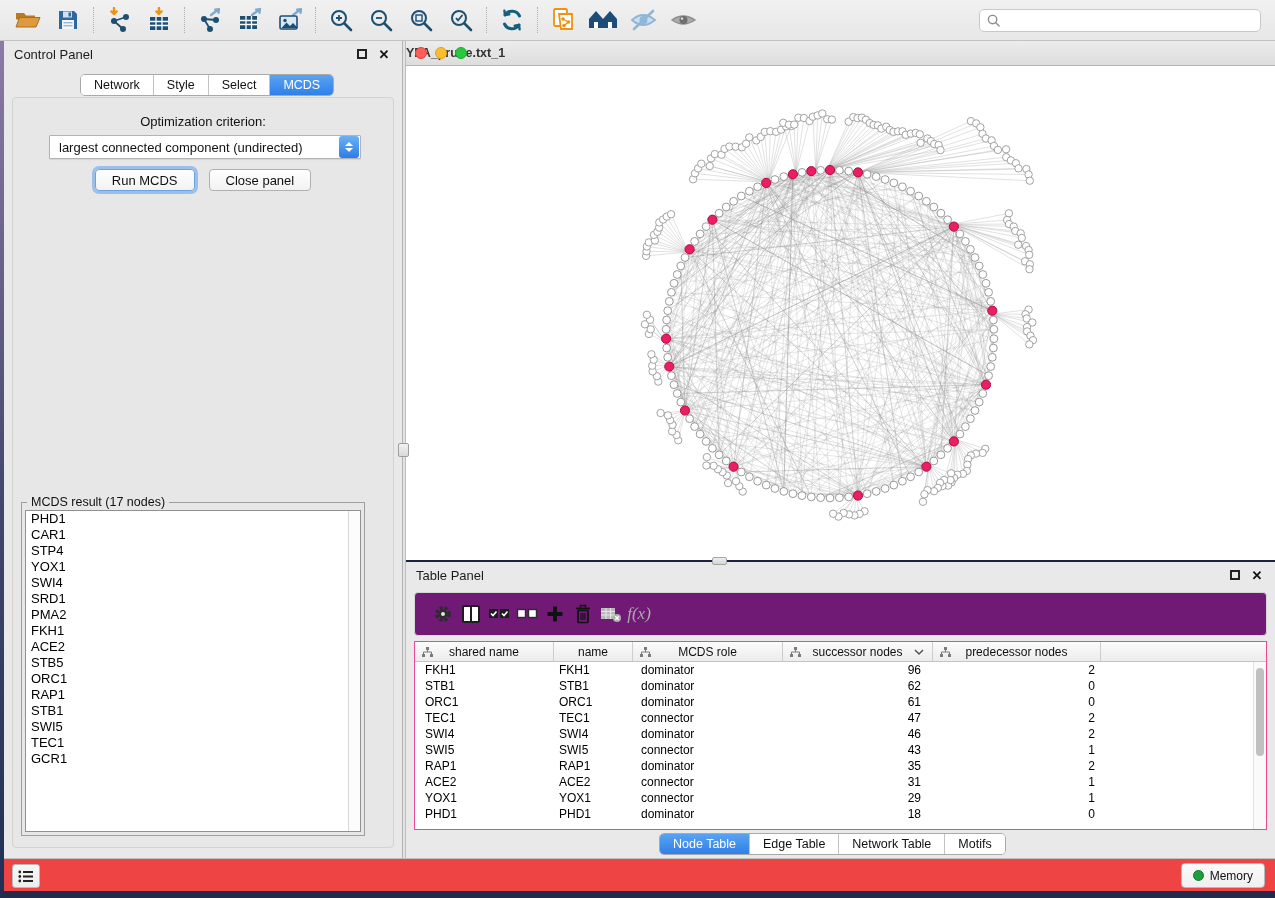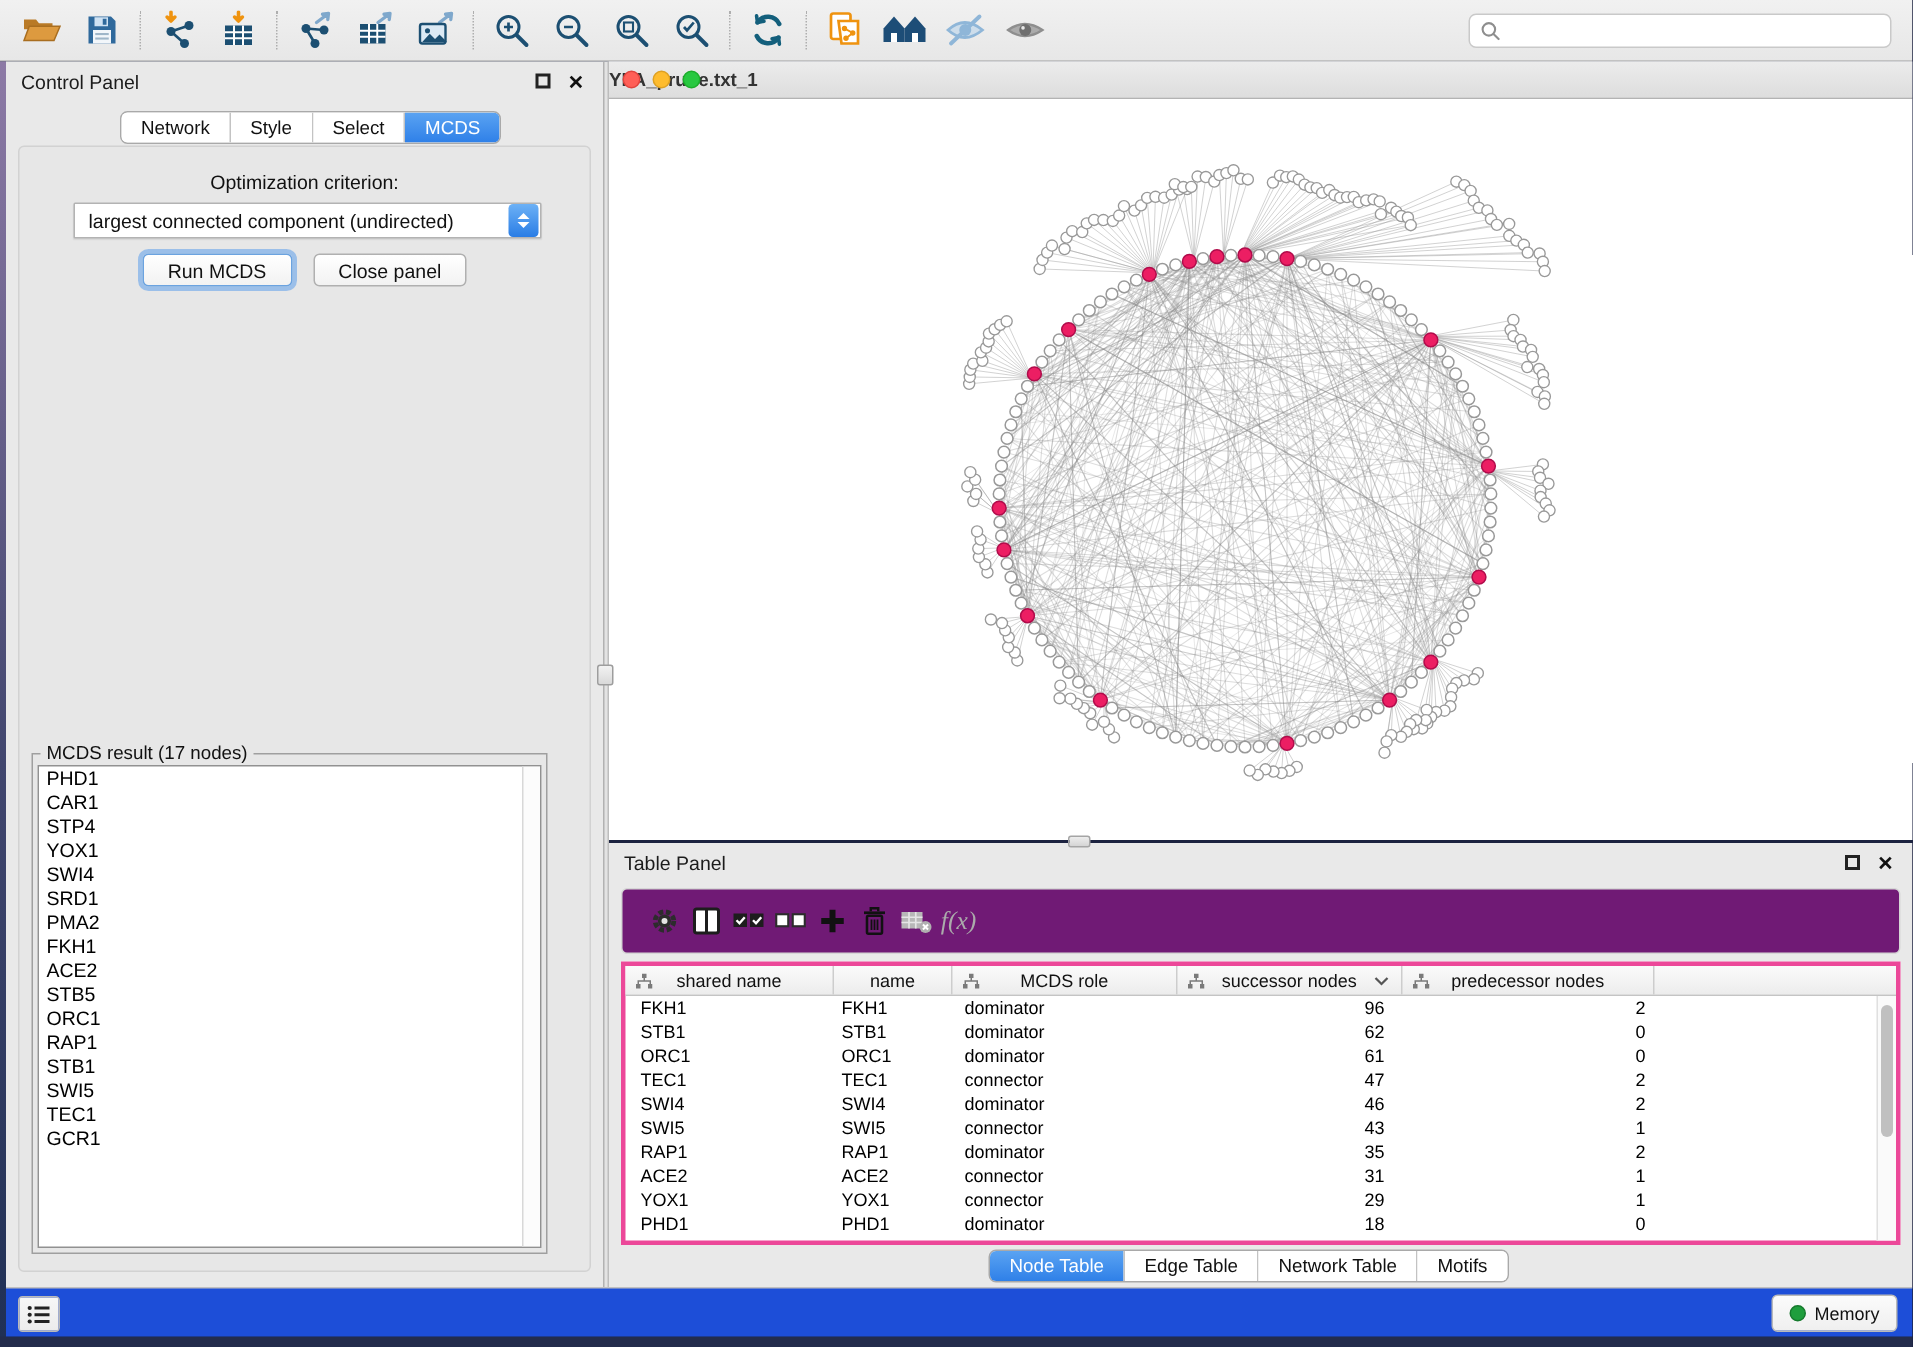--- a/index.html
+++ b/index.html
@@ -53,35 +53,35 @@
   .light{width:12px;height:12px;border-radius:50%;cursor:pointer}
   .light.red{background:#ff5f57;border:1px solid #e0443e}
   .light.yellow{background:#febc2e;border:1px solid #dea123}
   .light.green{background:#28c840;border:1px solid #1dad2b}
   #net-canvas{position:absolute;left:0;top:25px;width:869px;height:494px;background:#fff}
   
   #table-panel{position:absolute;left:406px;top:562px;width:869px;height:296px;background:#e9e9e9}
   #tp-toolbar{position:absolute;left:8px;top:30px;width:853px;height:44px;background:#701a75;border:1px solid #d6d6d6;border-radius:4px;display:flex;align-items:center;gap:4px;padding-left:16px}
   .tp-icon{width:24px;height:24px;display:flex;align-items:center;justify-content:center;cursor:pointer}
   .fx-label{font-family:"Liberation Serif",serif;font-style:italic;font-size:17px;color:#ababab}
-  #table-box{position:absolute;left:8px;top:79px;width:853px;height:189px;background:#fff;border:3px solid #ec4899}
+  #table-box{position:absolute;left:8px;top:79px;width:853px;height:189px;background:#fff;border:1px solid #ec4899}
   .thead{display:flex;height:20px;background:linear-gradient(#fbfbfb,#ececec);border-bottom:1px solid #c4c4c4;font-size:12px;color:#111}
   .hc{position:relative;border-right:1px solid #cdcdcd;display:flex;align-items:center;justify-content:center}
   .hc .sitemap{position:absolute;left:7px;top:5px}
   .hc .sortchev{position:absolute;right:8px;top:7px}
   .hc0{width:139px}.hc1{width:79px}.hc2{width:150px}.hc3{width:150px}.hc4{width:168px}.hcf{flex:1;border-right:none}
   #tbody{position:absolute;left:0;top:20px;width:838px}
   .trow{display:flex;height:16px;align-items:center;font-size:12px;color:#000;cursor:default}
   .tc0{width:139px;padding-left:10px}.tc1{width:79px;padding-left:5px}.tc2{width:150px;padding-left:8px}
   .tc3{width:150px;text-align:right;padding-right:12px}.tc4{width:168px;text-align:right;padding-right:6px}
   .vscroll{position:absolute;right:0;top:20px;bottom:0;width:13px;background:#fafafa;border-left:1px solid #e0e0e0}
   .vthumb{position:absolute;left:2px;top:6px;width:8px;height:88px;background:#c0c0c0;border-radius:5px}
   .table-tabs{position:absolute;left:253px;top:271px;display:flex;border:1px solid #a9a9a9;border-radius:5px;background:#fff;overflow:hidden;height:22px}
   
-  #status-bar{position:absolute;left:4px;top:858px;width:1271px;height:33px;background:#1d4ed8;border-top:1px solid #c0c0c0}
+  #status-bar{position:absolute;left:4px;top:858px;width:1271px;height:33px;background:#ef4444;border-top:1px solid #c0c0c0}
   #list-btn{position:absolute;left:8px;top:5px;width:28px;height:24px;background:linear-gradient(#f7f7f7,#ececec);border:1px solid #b9b9b9;border-radius:3px;display:flex;align-items:center;justify-content:center;cursor:pointer}
   #memory-btn{position:absolute;right:10px;top:4px;height:25px;background:linear-gradient(#fbfbfb,#efefef);border:1px solid #b9b9b9;border-radius:4px;display:flex;align-items:center;gap:6px;padding:0 11px;font-size:12px;color:#111;cursor:pointer}
   .mem-dot{width:11px;height:11px;border-radius:50%;background:#1f9e3d;border:1px solid #157a2d}
 </style>
 </head>
 <body>
 
 <div id="toolbar">
   <button class="icon-btn">
     <svg width="28" height="24" viewBox="0 0 28 24">

